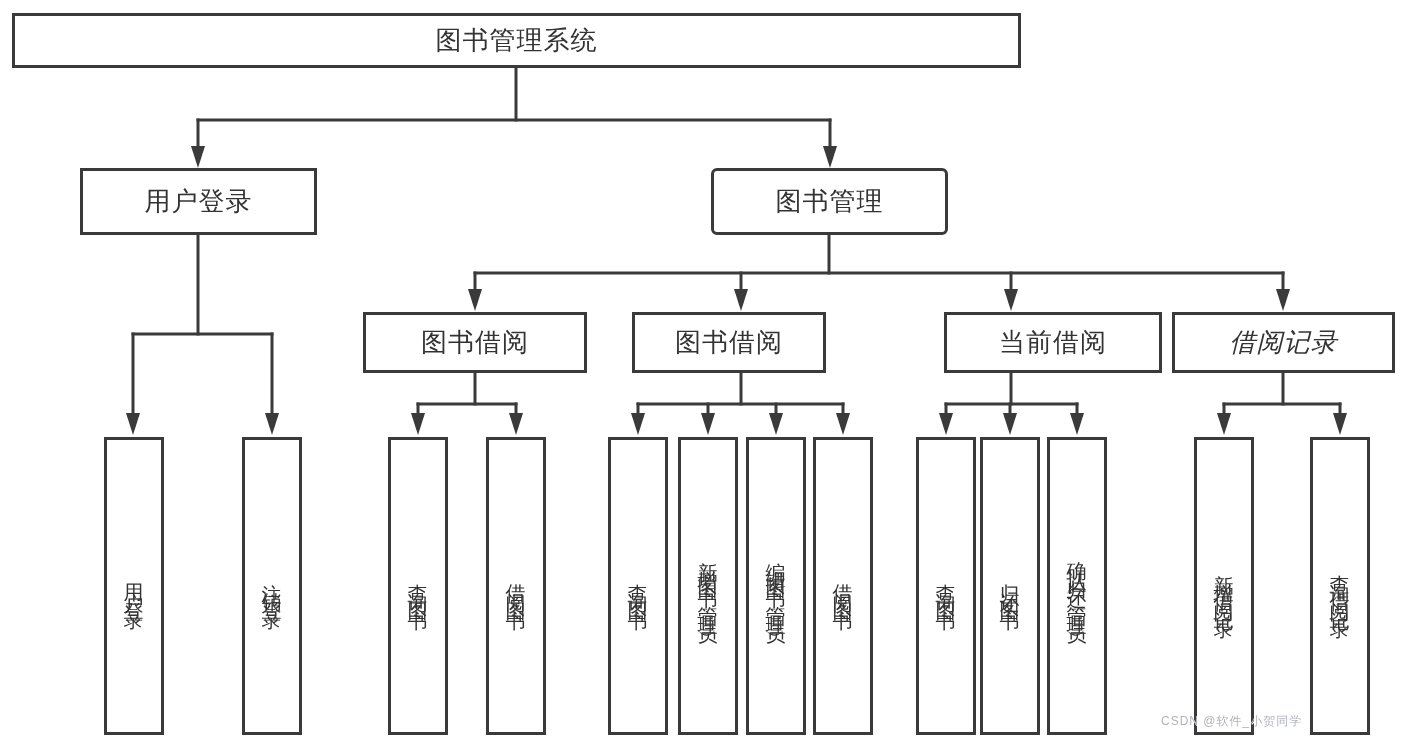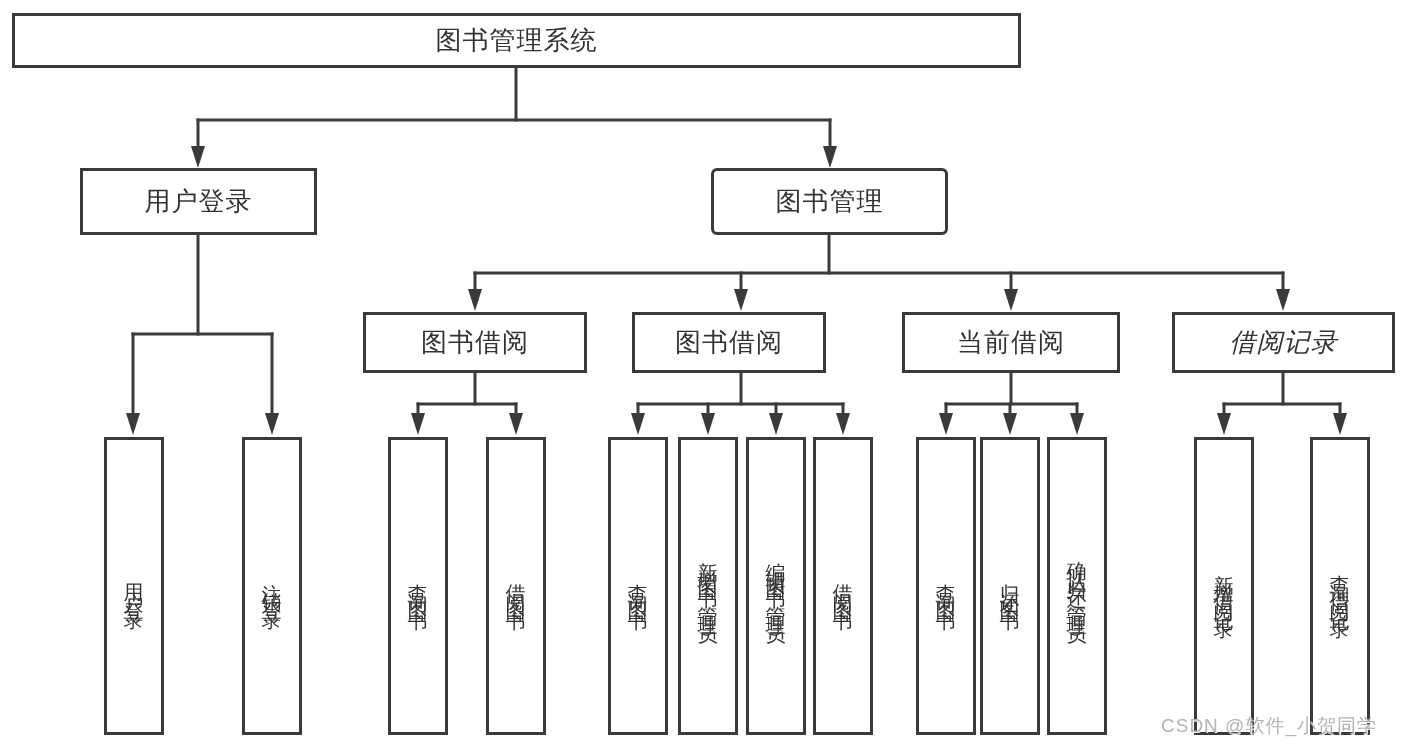--- a/index.html
+++ b/index.html
@@ -40,21 +40,21 @@
     font-size: 20px;
     letter-spacing: 9px;
     line-height: 1;
     white-space: nowrap;
   }
   .node span { display: block; }
   .watermark {
     position: absolute;
     left: 1161px; top: 713px;
     z-index: 3;
-    font-size: 19px;
+    font-size: 12px;
     letter-spacing: 1px;
     color: #b0b3b8;
     text-shadow: 1px 1px 0 #ffffff;
     white-space: nowrap;
   }
 </style>
 </head>
 <body>
 
 <div id="canvas">
@@ -136,21 +136,21 @@
   <div class="node h" style="left:711px; top:168px; width:237px; height:67px;border-radius:6px;">
     <span>图书管理</span>
   </div>
 
   <div class="node h" style="left:363px; top:312px; width:224px; height:61px;">
     <span>图书借阅</span>
   </div>
   <div class="node h" style="left:632px; top:312px; width:194px; height:61px;">
     <span>图书借阅</span>
   </div>
-  <div class="node h" style="left:902px; top:312px; width:218px; height:61px;">
+  <div class="node h" style="left:944px; top:312px; width:218px; height:61px;">
     <span>当前借阅</span>
   </div>
   <div class="node h" style="left:1172px; top:312px; width:223px; height:61px;font-style:italic;">
     <span>借阅记录</span>
   </div>
 
   <div class="node v" style="left:104px; top:437px; width:60px; height:298px;">
     <span>用户登录</span>
   </div>
   <div class="node v" style="left:242px; top:437px; width:60px; height:298px;">

